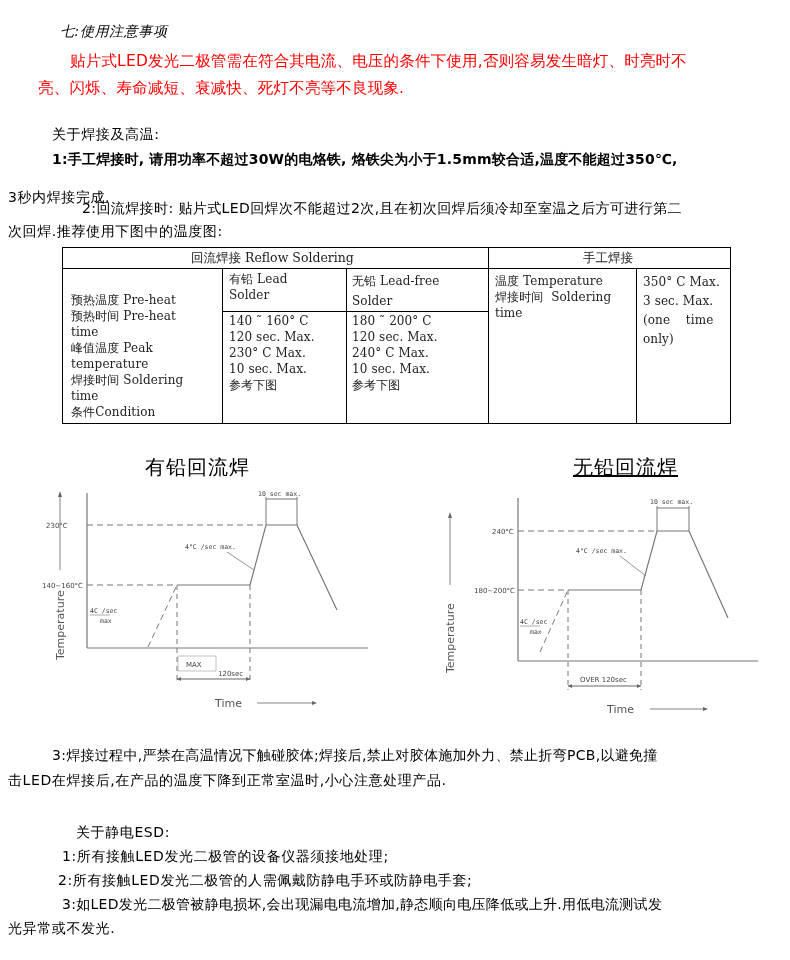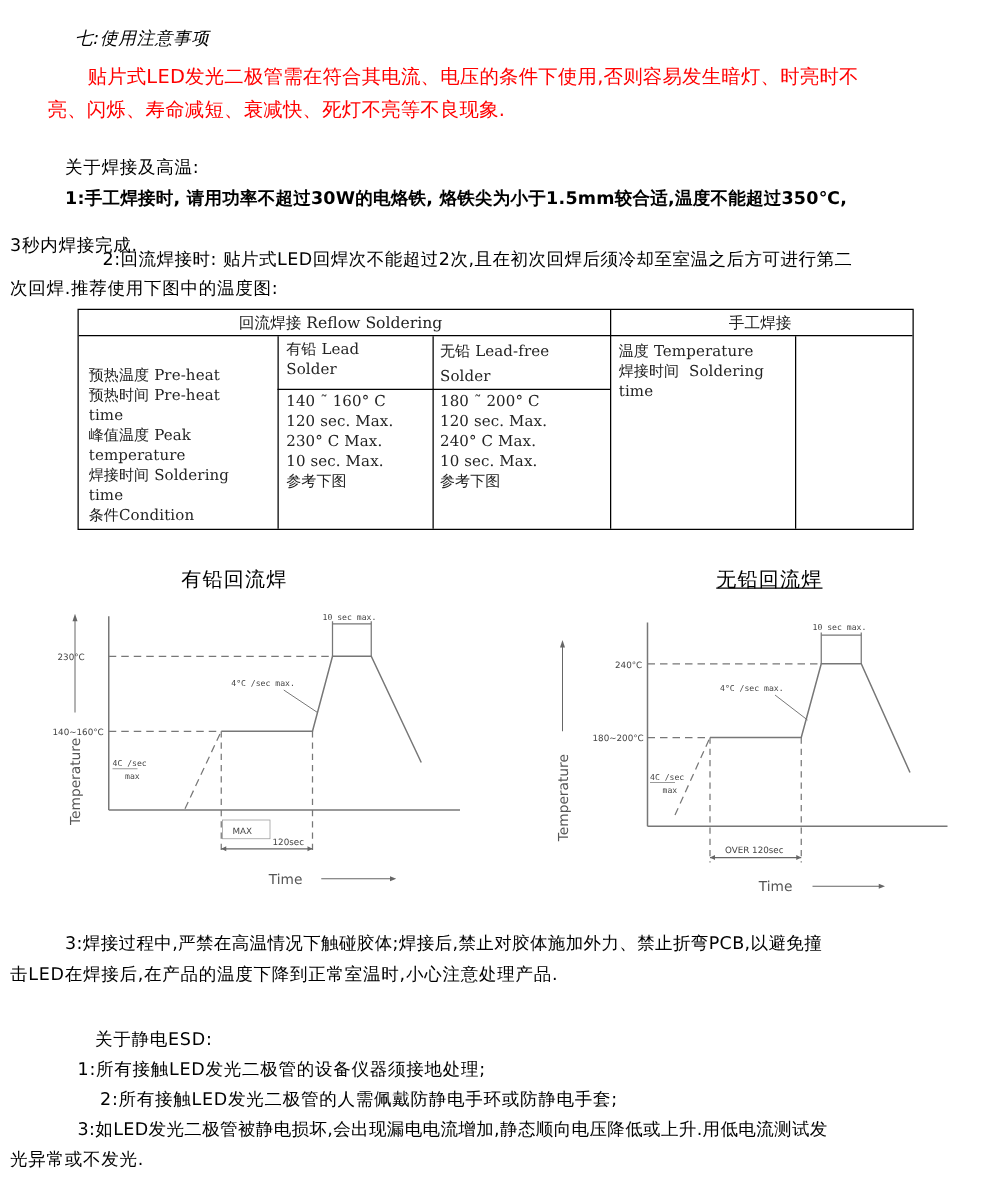--- a/index.html
+++ b/index.html
@@ -13,21 +13,21 @@
   .tbl { position: absolute; left: 62px; top: 247px; width: 669px; height: 177px;
          border: 1.5px solid #000; box-sizing: border-box; }
   .vl { position: absolute; top: 0; bottom: 0; border-left: 1px solid #000; }
   .hl { position: absolute; border-top: 1px solid #000; }
   .cell { position: absolute; font-family: "DejaVu Serif", serif; font-size: 12px; line-height: 16px;
           color: #222; white-space: pre; letter-spacing: 0.1px; }
   .thead { position: absolute; font-family: "DejaVu Serif", serif; font-size: 12.5px; color: #222; white-space: nowrap; }
 
   
   .chart { position: absolute; }
-  .chart-title { position: absolute; font-size: 16px; font-weight: normal; white-space: nowrap; letter-spacing: 1px; }
+  .chart-title { position: absolute; font-size: 20px; font-weight: normal; white-space: nowrap; letter-spacing: 1px; }
   .tick-label { font-family: "DejaVu Sans", sans-serif; font-size: 7px; fill: #444; }
   .small-label { font-family: "DejaVu Sans Mono", monospace; font-size: 6.5px; fill: #444; }
   .axis-label { font-family: "DejaVu Sans", sans-serif; font-size: 11px; fill: #555; }
 </style>
 </head>
 <body>
 
 <div class="line sec-title" style="left:60px; top:22px;font-style:italic;">七:使用注意事项</div>
 <div class="line red" style="left:70px; top:52px;">贴片式LED发光二极管需在符合其电流、电压的条件下使用,否则容易发生暗灯、时亮时不</div>
 <div class="line red" style="left:38px; top:79px;">亮、闪烁、寿命减短、衰减快、死灯不亮等不良现象.</div>
@@ -79,20 +79,26 @@
     <div class="cell" style="position:static;">120 sec. Max.</div>
     <div class="cell" style="position:static;">240° C Max.</div>
     <div class="cell" style="position:static;">10 sec. Max.</div>
     <div class="cell" style="position:static;">参考下图</div>
   </div>
 
   <div style="position:absolute; left:432px; top:25px;">
     <div class="cell" style="position:static;">温度 Temperature</div>
     <div class="cell" style="position:static;">焊接时间  Soldering</div>
     <div class="cell" style="position:static;">time</div>
+  </div>
+  <div style="position:absolute; left:580px; top:25px;">
+    <div class="cell" style="position:static; line-height:19px;">350° C Max.</div>
+    <div class="cell" style="position:static; line-height:19px;">3 sec. Max.</div>
+    <div class="cell" style="position:static; line-height:19px;">(one    time</div>
+    <div class="cell" style="position:static; line-height:19px;">only)</div>
   </div>
 </div>
 
 <div class="chart-title" style="left:145px; top:454px;">有铅回流焊</div>
 <svg class="chart" style="left:40px; top:485px;" width="340" height="240" viewBox="0 0 340 240">
 
   <line x1="47" y1="8" x2="47" y2="163" stroke="#777" stroke-width="1.2"></line>
   <line x1="47" y1="163" x2="328" y2="163" stroke="#777" stroke-width="1.2"></line>
 
   <line x1="20" y1="10" x2="20" y2="85" stroke="#666" stroke-width="0.8"></line>
@@ -161,15 +167,15 @@
   <text class="axis-label" x="177" y="223">Time</text>
   <line x1="220" y1="219" x2="276" y2="219" stroke="#666" stroke-width="0.8"></line>
   <polygon points="278,219 273,217 273,221" fill="#666"></polygon>
 </svg>
 
 <div class="line" style="left:52px; top:746px; letter-spacing:0.3px;">3:焊接过程中,严禁在高温情况下触碰胶体;焊接后,禁止对胶体施加外力、禁止折弯PCB,以避免撞</div>
 <div class="line" style="left:8px; top:771px;">击LED在焊接后,在产品的温度下降到正常室温时,小心注意处理产品.</div>
 
 <div class="line" style="left:76px; top:823px;">关于静电ESD:</div>
 <div class="line" style="left:62px; top:847px;">1:所有接触LED发光二极管的设备仪器须接地处理;</div>
-<div class="line" style="left:80px; top:871px;">2:所有接触LED发光二极管的人需佩戴防静电手环或防静电手套;</div>
+<div class="line" style="left:58px; top:871px;">2:所有接触LED发光二极管的人需佩戴防静电手环或防静电手套;</div>
 <div class="line" style="left:62px; top:895px; letter-spacing:0.3px;">3:如LED发光二极管被静电损坏,会出现漏电电流增加,静态顺向电压降低或上升.用低电流测试发</div>
 <div class="line" style="left:8px; top:919px;">光异常或不发光.</div>
 
 </body></html>

